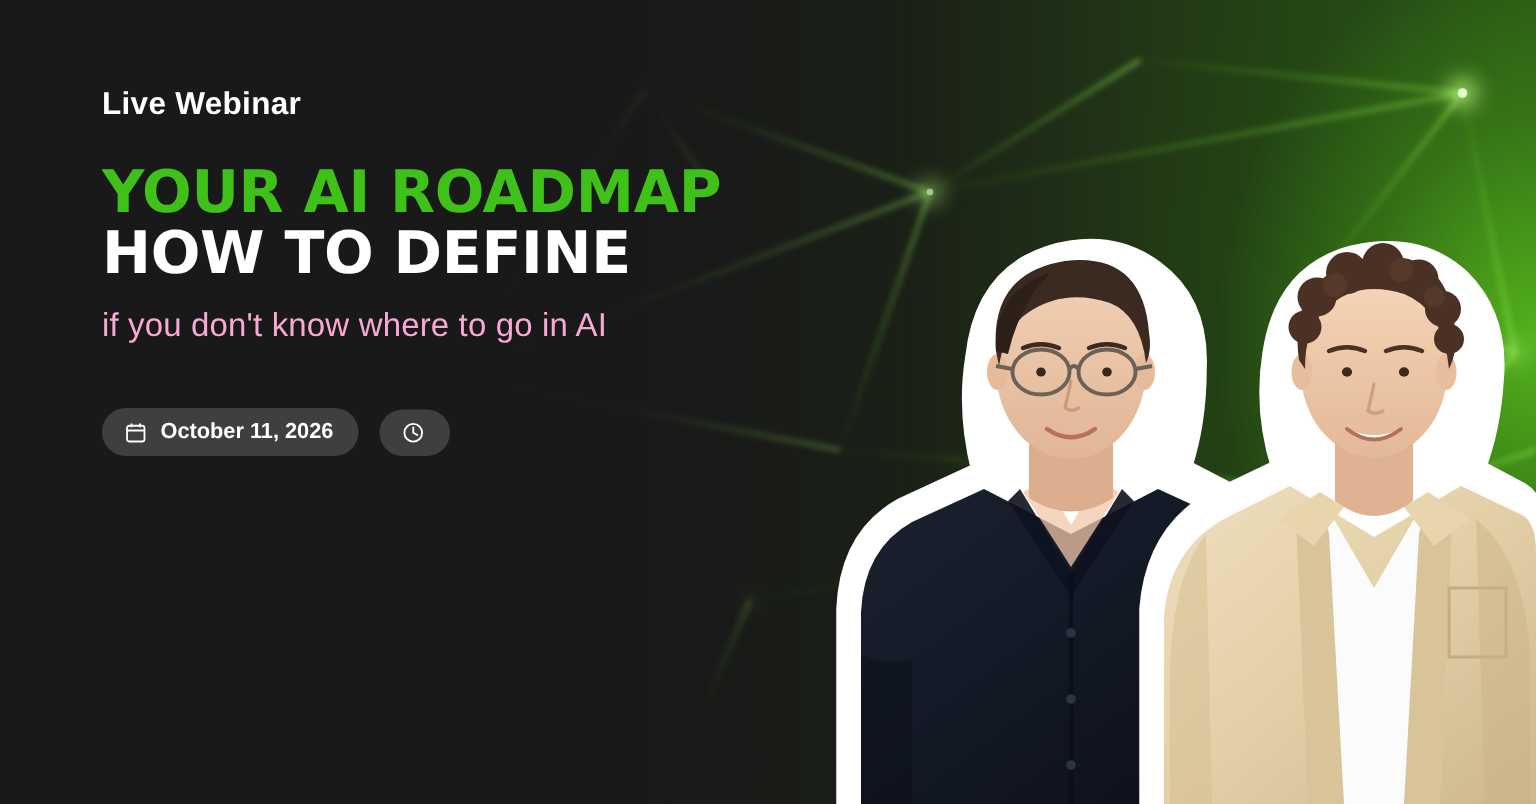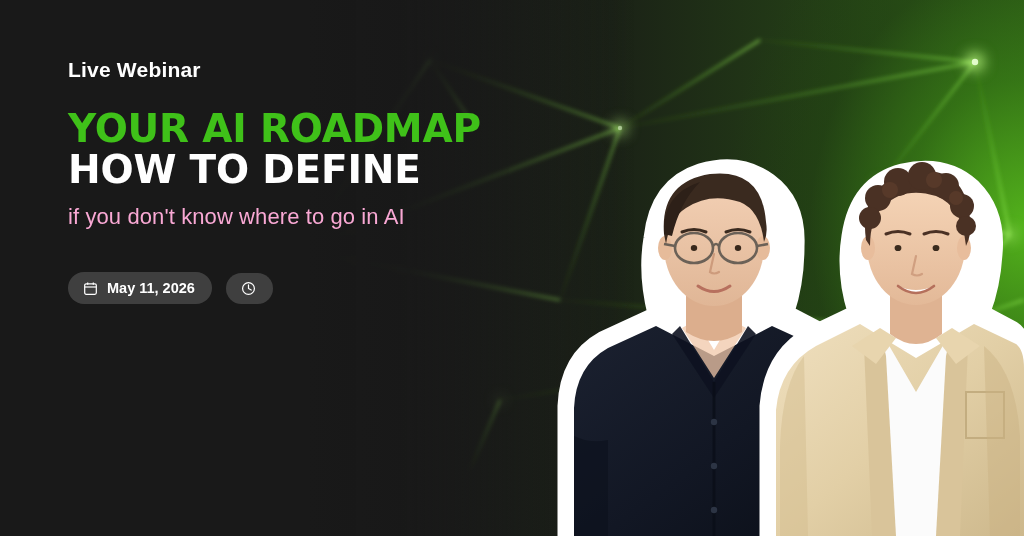--- a/index.html
+++ b/index.html
@@ -339,21 +339,21 @@
     <div class="badges">
       <div class="badge">
         <span>
           <svg width="15" height="15" viewBox="0 0 16 16" fill="none" stroke="#ffffff" stroke-width="1.3">
             <rect x="1.8" y="3" width="12.4" height="11.2" rx="1.6"></rect>
             <line x1="1.8" y1="6.4" x2="14.2" y2="6.4"></line>
             <line x1="5" y1="1.5" x2="5" y2="4"></line>
             <line x1="11" y1="1.5" x2="11" y2="4"></line>
           </svg>
         </span>
-        <span>May 11, 2026</span>
+        <span>October 11, 2026</span>
       </div>
 
       <div class="badge">
         <span>
           <svg width="15" height="15" viewBox="0 0 16 16" fill="none" stroke="#ffffff" stroke-width="1.3">
             <circle cx="8" cy="8" r="6.3"></circle>
             <polyline points="8,4.2 8,8 10.9,9.6" stroke-linecap="round" stroke-linejoin="round"></polyline>
           </svg>
         </span>
       </div>

